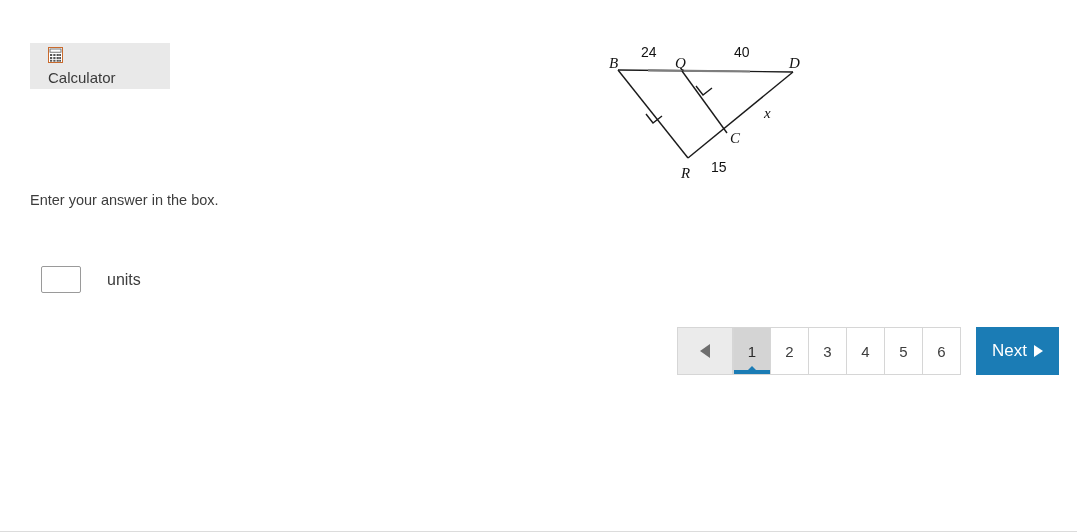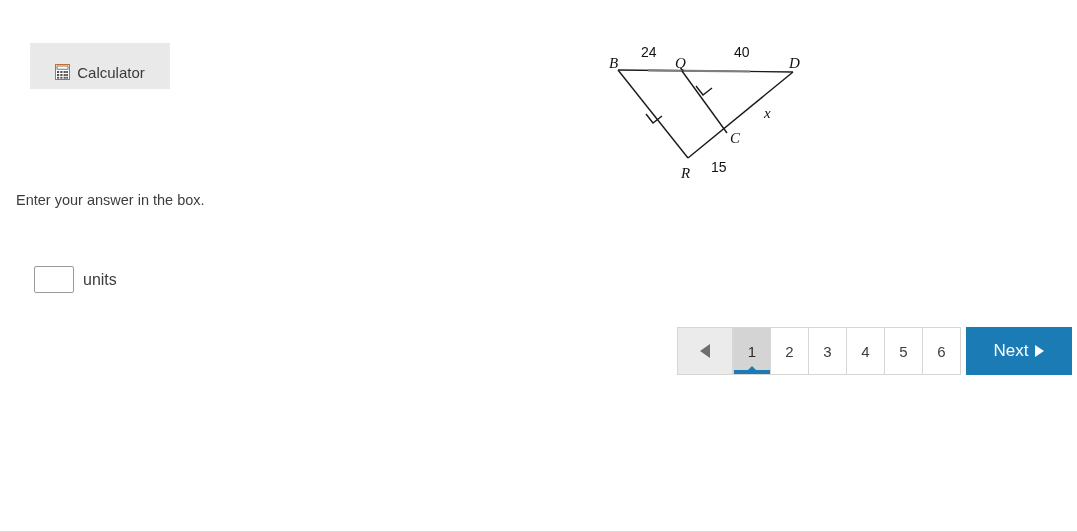--- a/index.html
+++ b/index.html
@@ -28,25 +28,26 @@
   
   #calculator-button {
     position: absolute;
     left: 30px;
     top: 43px;
     width: 140px;
     height: 46px;
     background: #e9e9e9;
     border: none;
     display: flex;
-    align-items: flex-end;
+    align-items: flex-start;
     justify-content: center;
     gap: 7px;
     cursor: pointer;
-    padding: 9px;
+    padding: 18px;
+    flex-direction: column;
   }
   #calculator-button .calc-label {
     font-size: 15px;
     color: #3a3a3a;
     font-family: "Liberation Sans", sans-serif;
     line-height: 1;
   }
   .calc-icon {
     display: inline-block;
     width: 15px;
@@ -55,31 +56,31 @@
   }
 
   
   .prompt {
     position: absolute;
     font-size: 14.5px;
     color: #3d3d3d;
     white-space: nowrap;
   }
   #question-text { left: 30px; top: 110px; }
-  #instruction-text { left: 16px; top: 192px; text-align: right; }
+  #instruction-text { left: 30px; top: 192px; text-align: right; }
   .ital { font-style: italic; }
 
   
   #answer-row {
     position: absolute;
-    left: 34px;
+    left: 41px;
     top: 266px;
     display: flex;
     align-items: center;
-    gap: 9px;
+    gap: 26px;
     justify-content: flex-end;
   }
   #answer-input {
     width: 40px;
     height: 27px;
     border: 1px solid #9a9a9a;
     background: #ffffff;
     border-radius: 2px;
     box-sizing: border-box;
     font-family: "Liberation Sans", sans-serif;
@@ -156,22 +157,22 @@
     position: absolute;
     bottom: 3px;
     left: 50%;
     transform: translateX(-50%);
     width: 0; height: 0;
     border-left: 5px solid transparent;
     border-right: 5px solid transparent;
     border-bottom: 5px solid #1b7cb5;
   }
   #next-button {
-    margin-left: 5px;
-    width: 106px;
+    margin-left: 15px;
+    width: 83px;
     background: #1b7cb5;
     border: none;
     display: flex;
     align-items: center;
     justify-content: center;
     gap: 7px;
     color: #ffffff;
     font-size: 17px;
     font-family: "Liberation Sans", sans-serif;
     cursor: pointer;

